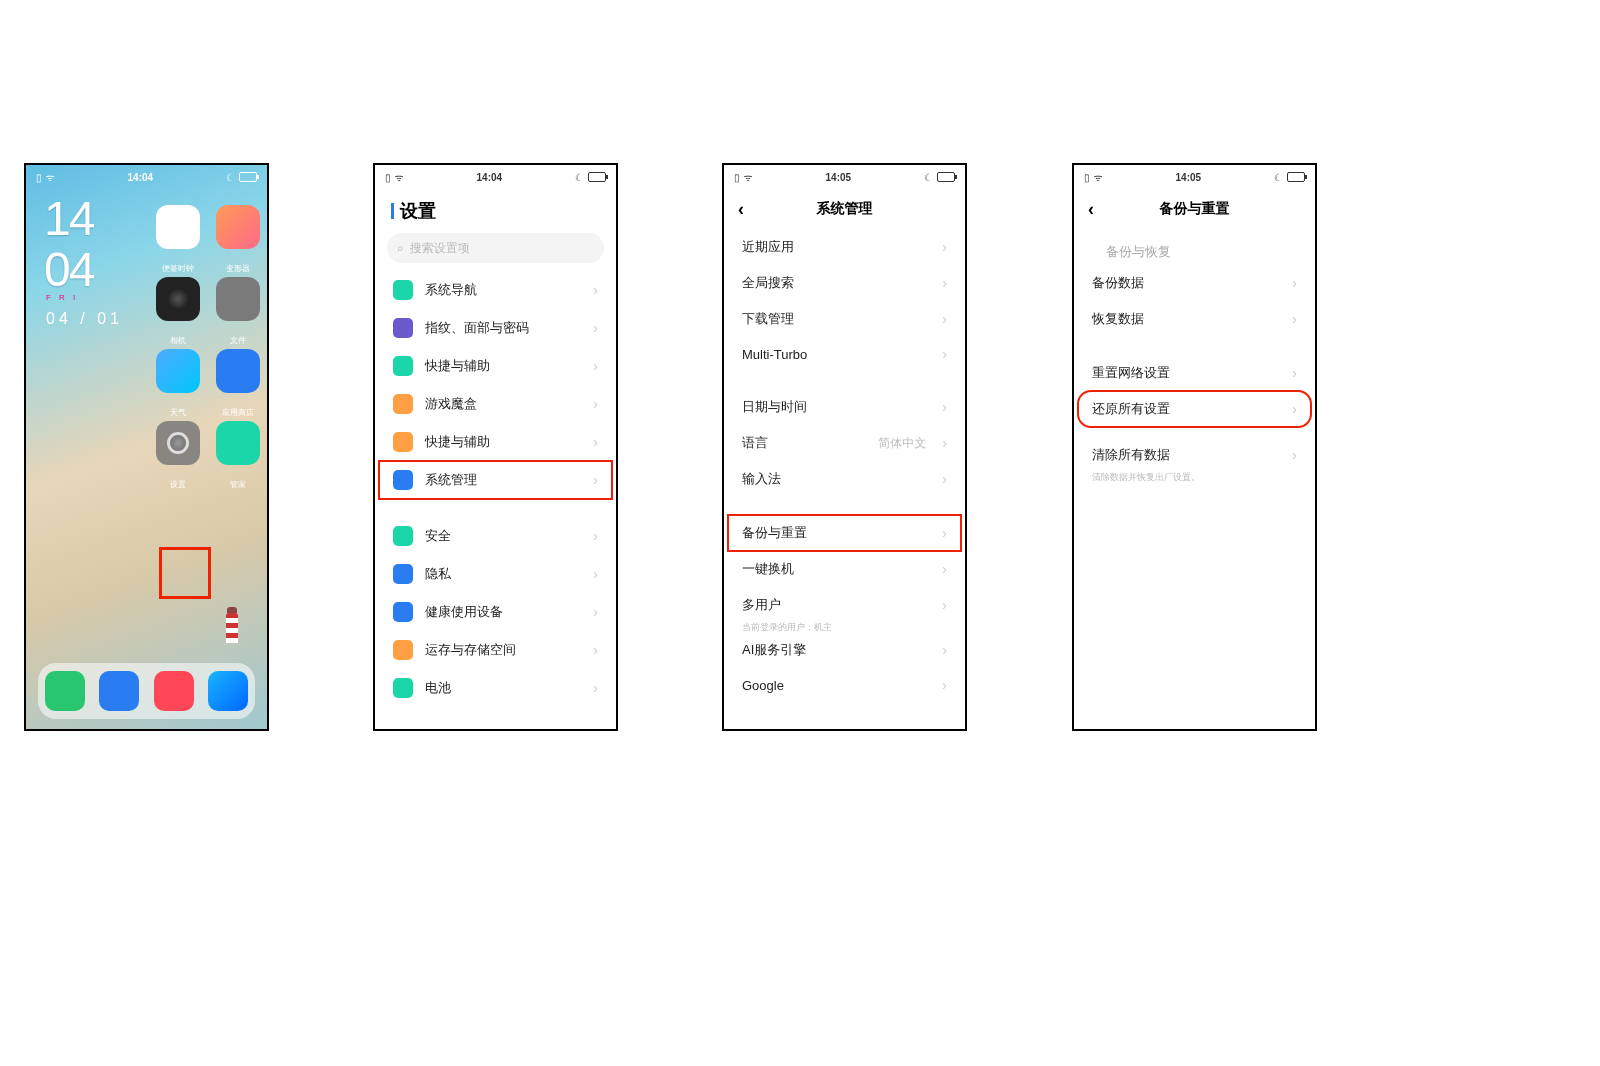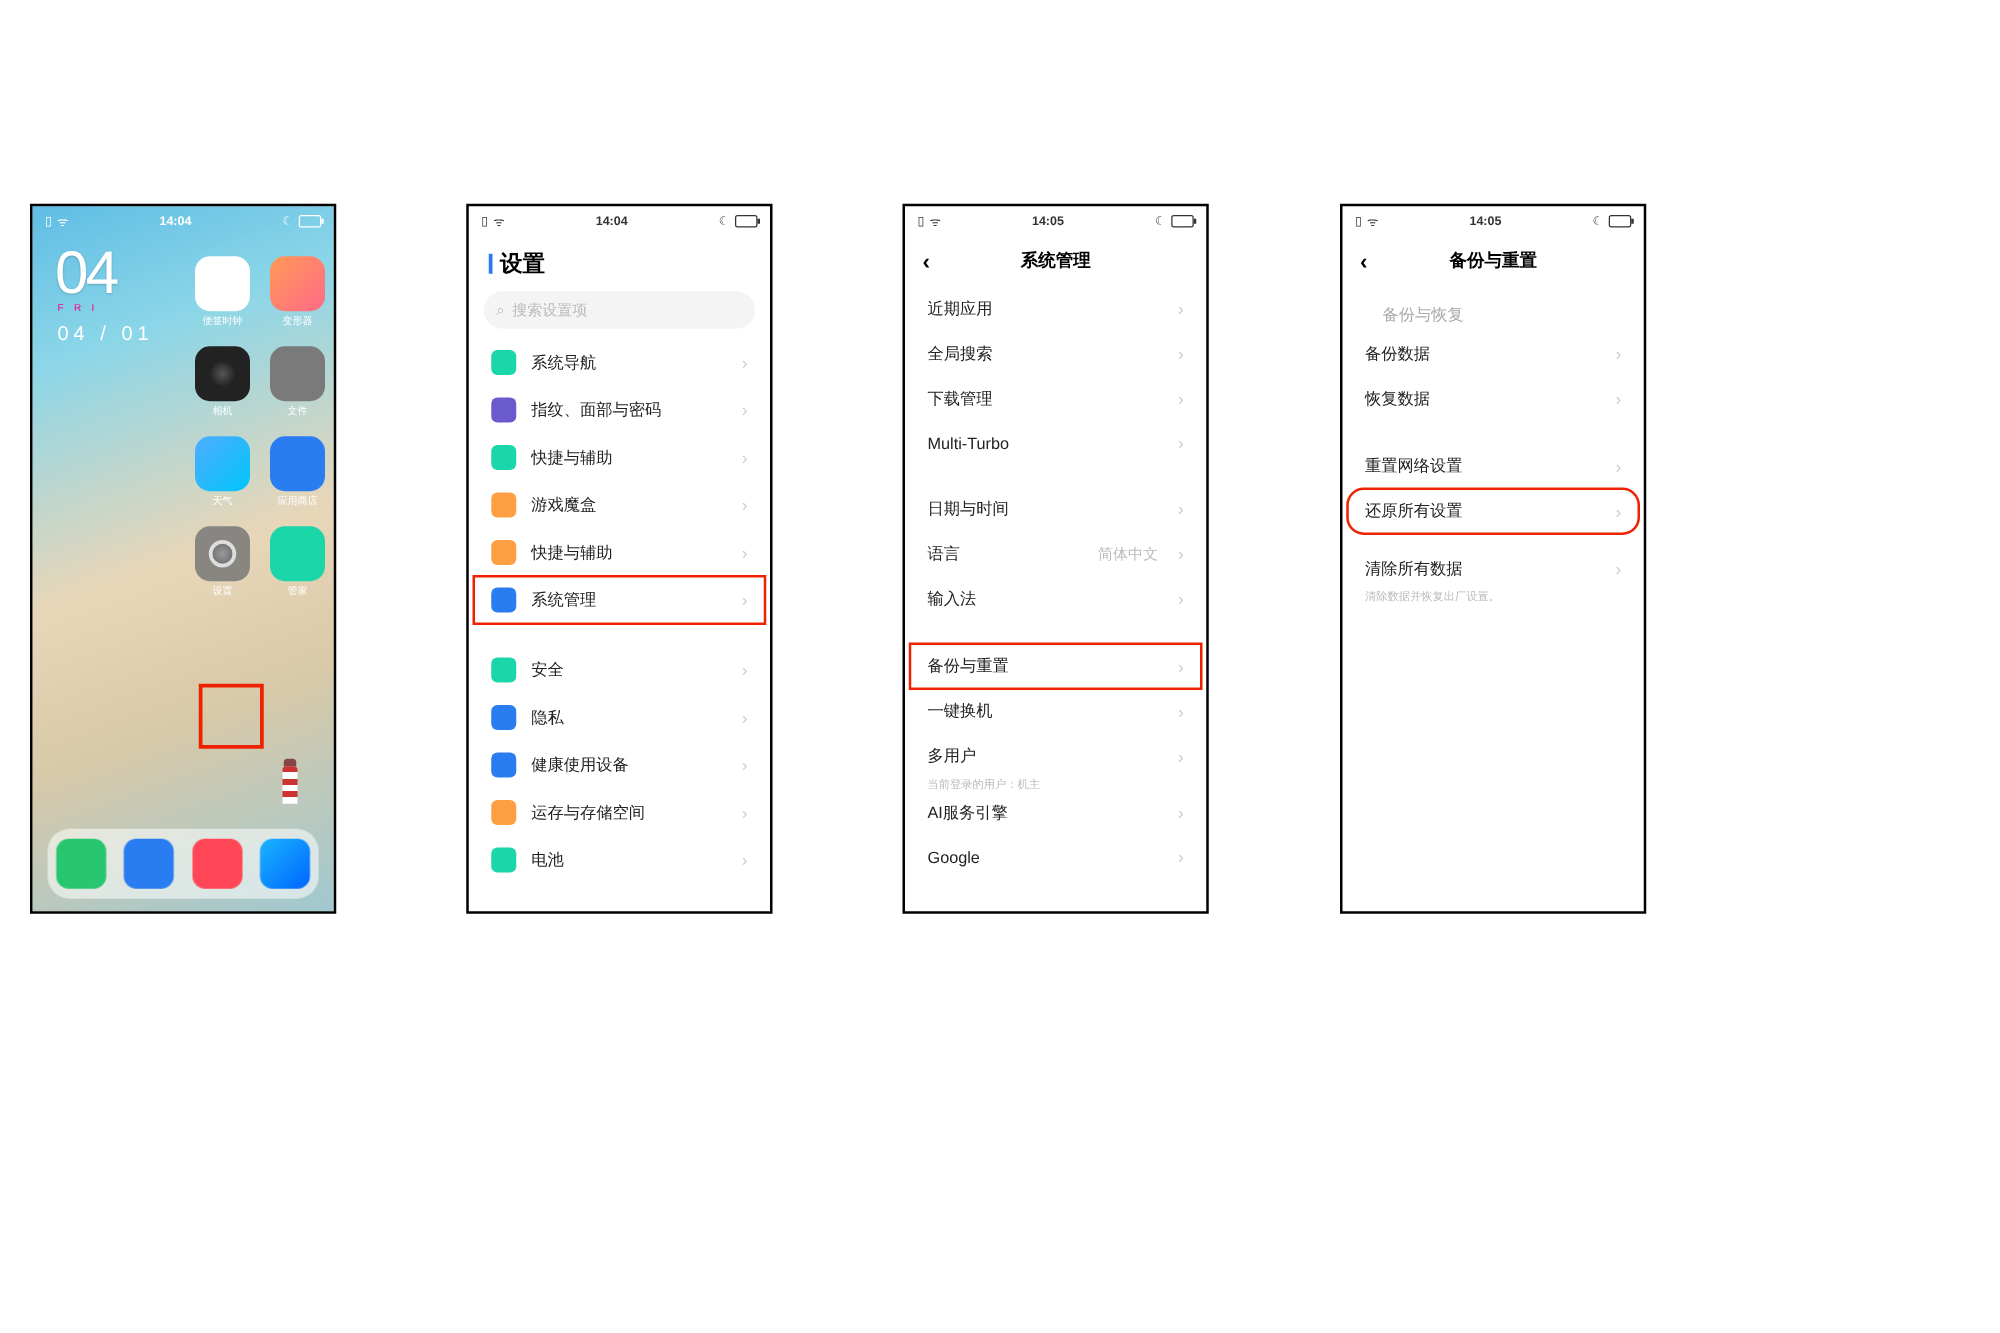--- a/index.html
+++ b/index.html
@@ -44,21 +44,21 @@
   .clock-day { color:#f08; font-size:8px; padding:2px 0 0 20px; letter-spacing:3px; }
 
   .grid-icons {
     position:absolute; top:40px; left:130px; right:10px;
     display:grid; grid-template-columns: repeat(2,50px); grid-auto-rows:64px; gap:8px 10px;
   }
   .app-icon {
     width:44px; height:44px; border-radius:12px; display:flex; align-items:center; justify-content:center;
     font-size:9px; color:#888; position:relative;
   }
-  .app-label { position:absolute; top:46px; left:0; right:0; text-align:center; font-size:8px; color:#fff; }
+  .app-label { position:absolute; top:58px; left:0; right:0; text-align:center; font-size:8px; color:#fff; }
   .redbox { position:absolute; border:3px solid #e20; }
 
   .dock {
     position:absolute; bottom:10px; left:12px; right:12px; height:56px;
     background:rgba(255,255,255,.55); border-radius:18px;
     display:flex; justify-content:space-around; align-items:center; backdrop-filter:blur(4px);
   }
   .dock .d-icon { width:40px; height:40px; border-radius:10px; }
 
   
@@ -106,20 +106,21 @@
         <span>▯</span>
         <span>ᯤ</span>
       </div>
     <div class="center">14:04</div>
     <div class="right">
         <span>☾</span>
         <span class="battery-rect"></span>
       </div>
   </div>
   <div>
+    <div class="clock-big">14</div>
     <div class="clock-big">04</div>
     <div class="clock-day">F R I</div>
     <div class="clock-date">04 / 01</div>
   </div>
   <div class="grid-icons" id="p1grid">
       <div class="app-icon" style="background: rgb(255, 255, 255);">
         <div class="app-label">便签时钟</div>
       </div>
       <div class="app-icon" style="background: linear-gradient(135deg, rgb(255, 154, 86), rgb(255, 106, 136)); font-family: Liberation Serif, serif;">
         <div class="app-label">变形器</div>

